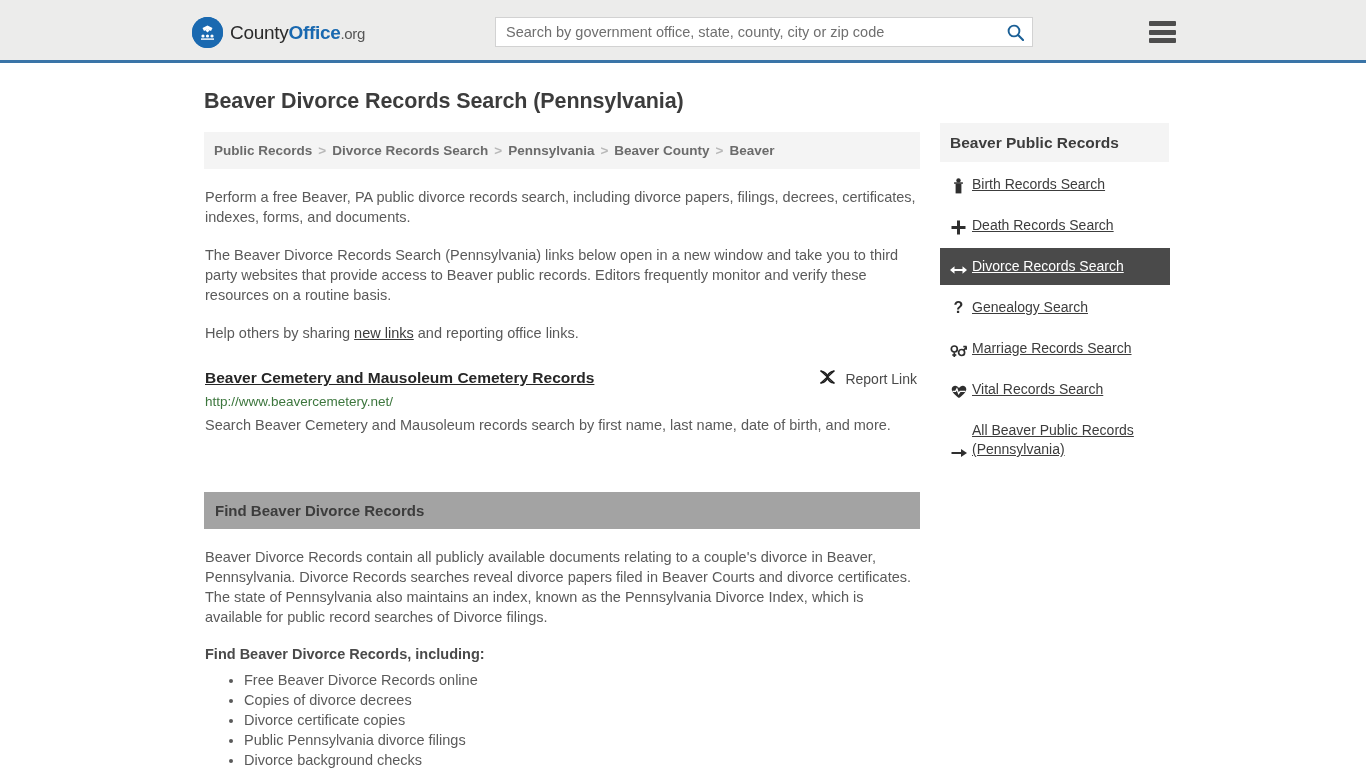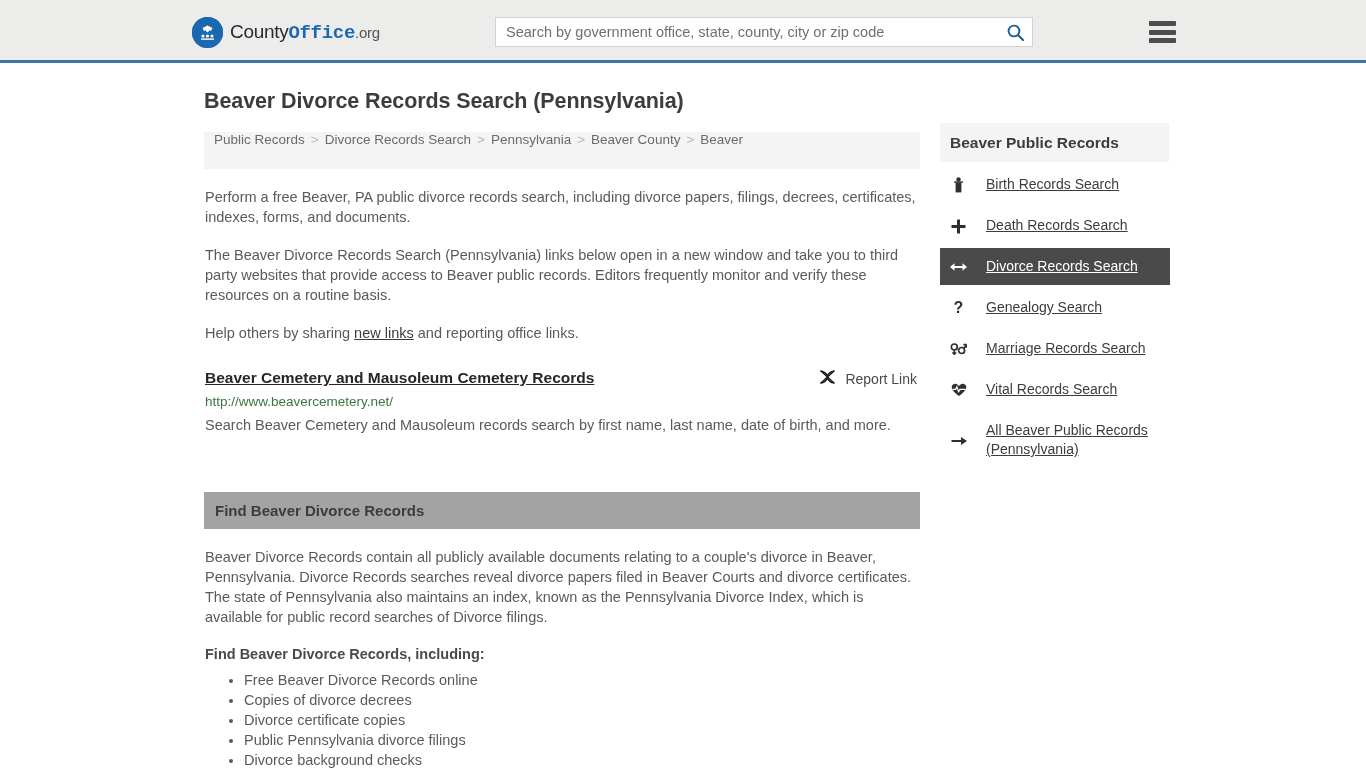--- a/index.html
+++ b/index.html
@@ -35,21 +35,21 @@
     flex: 0 0 auto;
   }
   .logo-mark svg { position: absolute; left: 0; top: 0; }
   .logo-text {
     margin-left: 7px;
     font-size: 19px;
     letter-spacing: -0.3px;
     color: #2b2b2b;
     white-space: nowrap;
   }
-  .logo-text .b { color: #1a69b0; font-weight: bold; font-family: Liberation Mono, monospace; }
+  .logo-text .b { color: #1a69b0; font-weight: bold; }
   .logo-text .w { font-weight: normal; }
   .logo-text .org { font-size: 15px; color: #555; }
 
   .search-wrap {
     position: absolute;
     left: 495px;
     top: 17px;
     width: 538px;
     height: 30px;
     background: #ffffff;
@@ -118,25 +118,26 @@
     color: #3c3c3c;
     margin: 0 0 18px 0;
     font-weight: bold;
     letter-spacing: -0.1px;
   }
 
   .breadcrumb {
     background: #f4f4f4;
     height: 37px;
     display: flex;
-    align-items: flex-start;
+    align-items: center;
     padding: 0 10px;
     font-size: 13.5px;
     color: #6b6b6b;
     white-space: nowrap;
+    font-weight: bold;
   }
   .breadcrumb a {
     color: #6b6b6b;
     text-decoration: none;
   }
   .breadcrumb .sep { color: #b8b8b8; margin: 0 6px; }
 
   p.body-text {
     font-size: 14.5px;
     line-height: 20px;
@@ -242,22 +243,22 @@
     width: 229px;
   }
   .side-head h2 {
     margin: 0;
     font-size: 15.5px;
     font-weight: bold;
     color: #3c3c3c;
   }
   .side-item {
     display: flex;
-    align-items: center;
-    gap: 19px;
+    align-items: flex-end;
+    gap: 5px;
     padding: 9px 10px 9px 10px;
     margin-top: 4px;
     width: 230px;
     text-decoration: none;
     cursor: pointer;
   }
   .side-item .ic {
     flex: 0 0 17px;
     width: 17px;
     display: flex;

